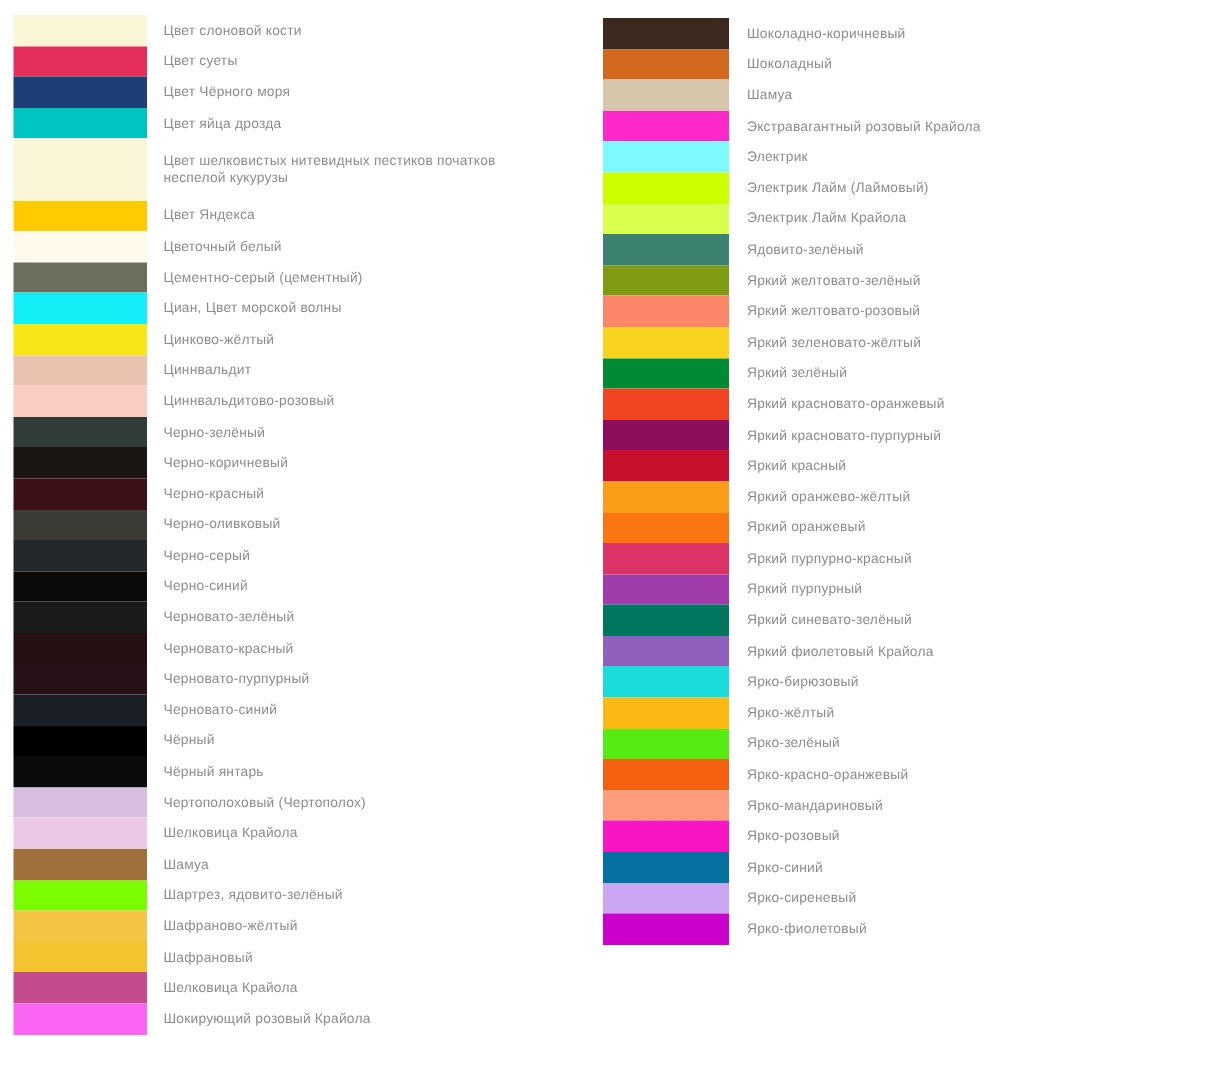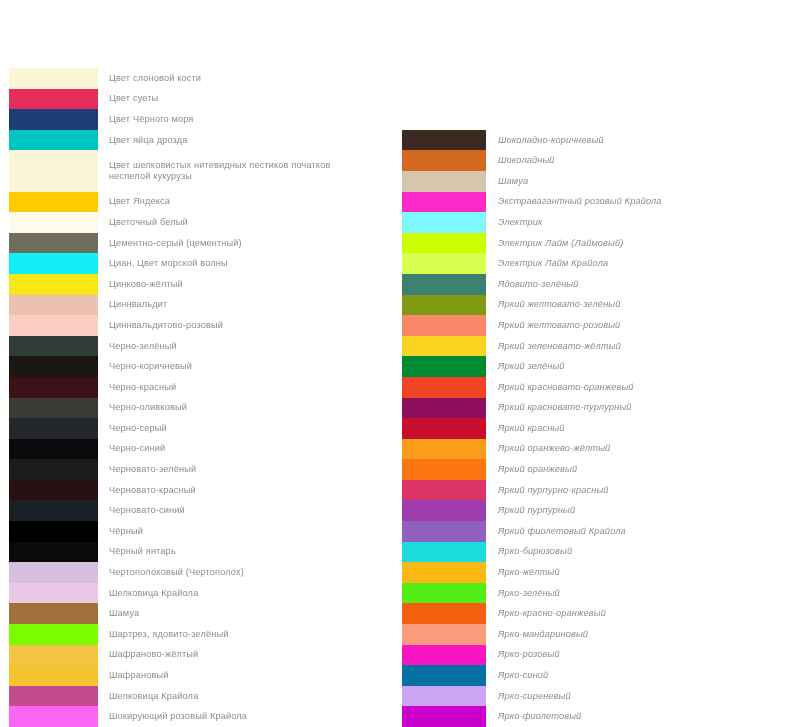--- a/index.html
+++ b/index.html
@@ -16,21 +16,21 @@
     position: relative;
   }
   .page {
     width: 807px;
     height: 727px;
     position: relative;
     background: #ffffff;
     box-sizing: border-box;
     display: flex;
     flex-direction: row;
-    align-items: flex-end;
+    align-items: flex-start;
   }
   .column {
     position: relative;
     box-sizing: border-box;
   }
   .column-left {
     width: 397px;
     padding-top: 10px;
     padding-left: 9px;
   }
@@ -61,21 +61,20 @@
     font-size: 9.2px;
     line-height: 11px;
     color: #8d8d8d;
     padding-left: 11px;
     white-space: pre-line;
     letter-spacing: 0.15px;
     font-weight: 400;
   }
   .column-right .label {
     padding-left: 12px;
-    font-style: italic;
   }
   .row-tall {
     height: 41.2px;
   }
   .row-tall .swatch {
     height: 41.2px;
   }
 </style>
 </head>
 <body>
@@ -157,20 +156,24 @@
       </div>
       <div class="color-row">
         <span class="swatch" style="background-color: rgb(27, 28, 25);"></span>
         <span class="label">Черновато-зелёный</span>
       </div>
       <div class="color-row">
         <span class="swatch" style="background-color: rgb(38, 16, 18);"></span>
         <span class="label">Черновато-красный</span>
       </div>
       <div class="color-row">
+        <span class="swatch" style="background-color: rgb(39, 16, 22);"></span>
+        <span class="label">Черновато-пурпурный</span>
+      </div>
+      <div class="color-row">
         <span class="swatch" style="background-color: rgb(27, 32, 39);"></span>
         <span class="label">Черновато-синий</span>
       </div>
       <div class="color-row">
         <span class="swatch" style="background-color: rgb(0, 0, 0);"></span>
         <span class="label">Чёрный</span>
       </div>
       <div class="color-row">
         <span class="swatch" style="background-color: rgb(10, 10, 10);"></span>
         <span class="label">Чёрный янтарь</span>
@@ -277,20 +280,24 @@
         <span class="swatch" style="background-color: rgb(251, 117, 17);"></span>
         <span class="label">Яркий оранжевый</span>
       </div>
       <div class="color-row">
         <span class="swatch" style="background-color: rgb(220, 52, 102);"></span>
         <span class="label">Яркий пурпурно-красный</span>
       </div>
       <div class="color-row">
         <span class="swatch" style="background-color: rgb(160, 59, 171);"></span>
         <span class="label">Яркий пурпурный</span>
+      </div>
+      <div class="color-row">
+        <span class="swatch" style="background-color: rgb(0, 118, 94);"></span>
+        <span class="label">Яркий синевато-зелёный</span>
       </div>
       <div class="color-row">
         <span class="swatch" style="background-color: rgb(144, 96, 190);"></span>
         <span class="label">Яркий фиолетовый Крайола</span>
       </div>
       <div class="color-row">
         <span class="swatch" style="background-color: rgb(27, 219, 219);"></span>
         <span class="label">Ярко-бирюзовый</span>
       </div>
       <div class="color-row">

